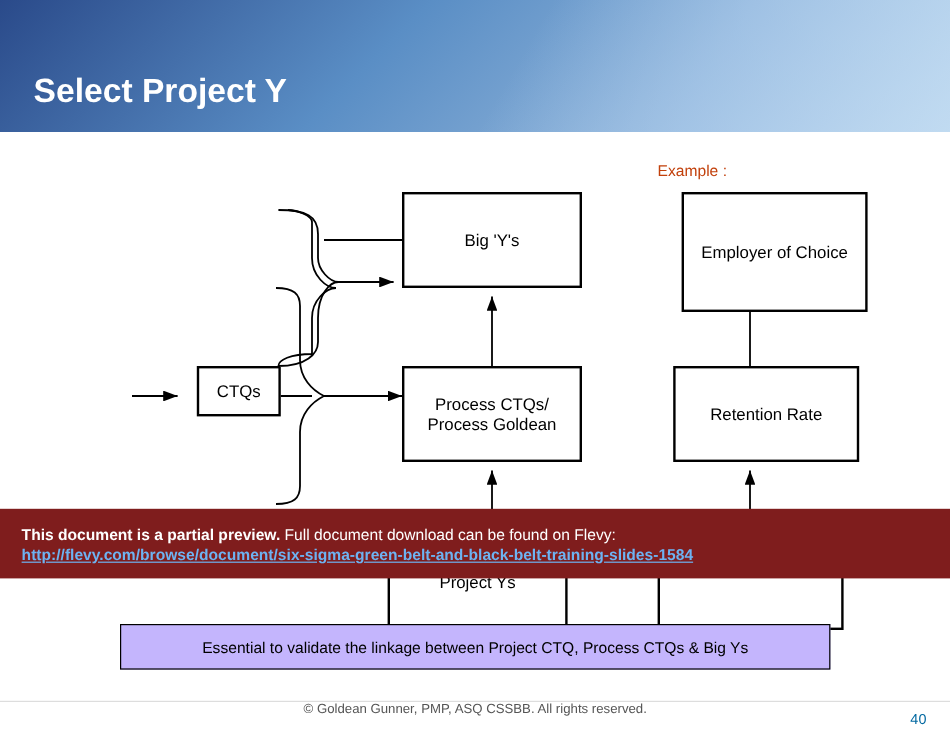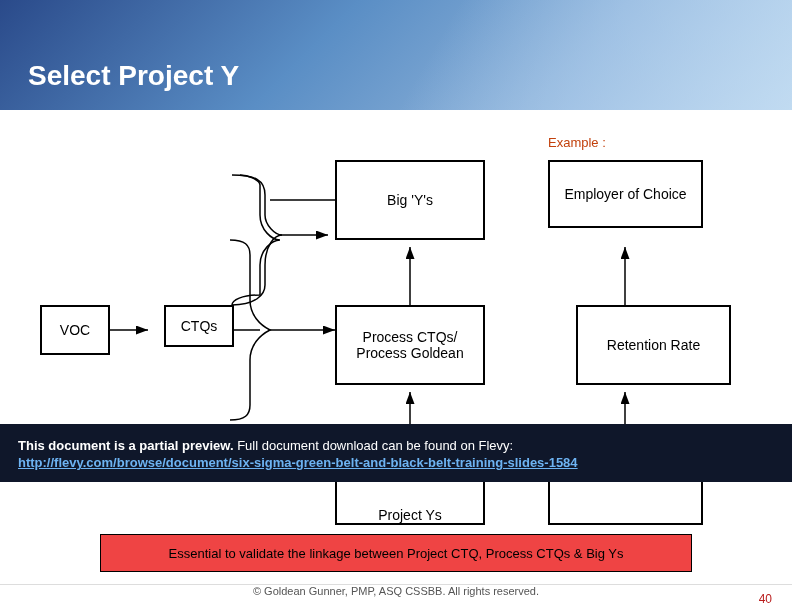--- a/index.html
+++ b/index.html
@@ -91,38 +91,37 @@
     
     .box-process {
       left: 335px;
       top: 195px;
       width: 150px;
       height: 80px;
     }
 
     
     .box-projecty {
-      left: 335px;
+      left: 323px;
       top: 335px;
       width: 150px;
       height: 80px;
-      align-items: flex-end;
     }
 
     
     .box-employer {
-      left: 548px;
+      left: 568px;
       top: 50px;
       width: 155px;
-      height: 68px;
+      height: 100px;
     }
 
     
     .box-retention {
-      left: 576px;
+      left: 561px;
       top: 195px;
       width: 155px;
       height: 80px;
     }
 
     
     .box-bottom-right {
       left: 548px;
       top: 335px;
       width: 155px;
@@ -135,32 +134,32 @@
       top: 25px;
       left: 548px;
       font-size: 13px;
       font-family: Arial, sans-serif;
       color: #c2410c;
     }
 
     
     .bottom-validate {
       position: absolute;
-      bottom: 40px;
+      bottom: 54px;
       left: 100px;
       right: 100px;
       height: 38px;
       border: 1.5px solid #000;
       display: flex;
       align-items: center;
       justify-content: center;
       font-size: 13px;
       font-family: Arial, sans-serif;
       color: #000;
-      background: #ef4444;
+      background: #c4b5fd;
       text-align: center;
     }
 
     
     .footer {
       position: absolute;
       bottom: 0;
       left: 0;
       right: 0;
       height: 28px;
@@ -169,31 +168,31 @@
       justify-content: center;
       font-size: 11px;
       color: #555;
       border-top: 1px solid #ddd;
     }
     .footer-page {
       position: absolute;
       right: 20px;
       bottom: 6px;
       font-size: 12px;
-      color: #b91c1c;
+      color: #0369a1;
     }
 
     
     .preview-banner {
       position: absolute;
       bottom: 130px;
       left: 0;
       right: 0;
       height: 58px;
-      background: #0f172a;
+      background: #7f1d1d;
       display: flex;
       flex-direction: column;
       justify-content: center;
       padding: 6px 18px;
       z-index: 10;
     }
     .preview-banner-text {
       font-size: 13px;
       color: #fff;
       line-height: 1.5;
@@ -263,23 +262,20 @@
 
     <line x1="270" y1="90" x2="335" y2="90" stroke="#000" stroke-width="1.5"></line>
 
     <line x1="270" y1="220" x2="335" y2="220" stroke="#000" stroke-width="1.5" marker-end="url(#arrowhead)"></line>
 
     <line x1="270" y1="350" x2="335" y2="350" stroke="#000" stroke-width="1.5"></line>
   </svg>
 
   <div class="example-label">Example :</div>
 
-  <div class="box box-voc">
-    <span>VOC</span>
-  </div>
 
   <div class="box box-ctqs">
     <span>CTQs</span>
   </div>
 
   <div class="box box-bigy">
     <span>Big 'Y's</span>
   </div>
 
   <div class="box box-process">

